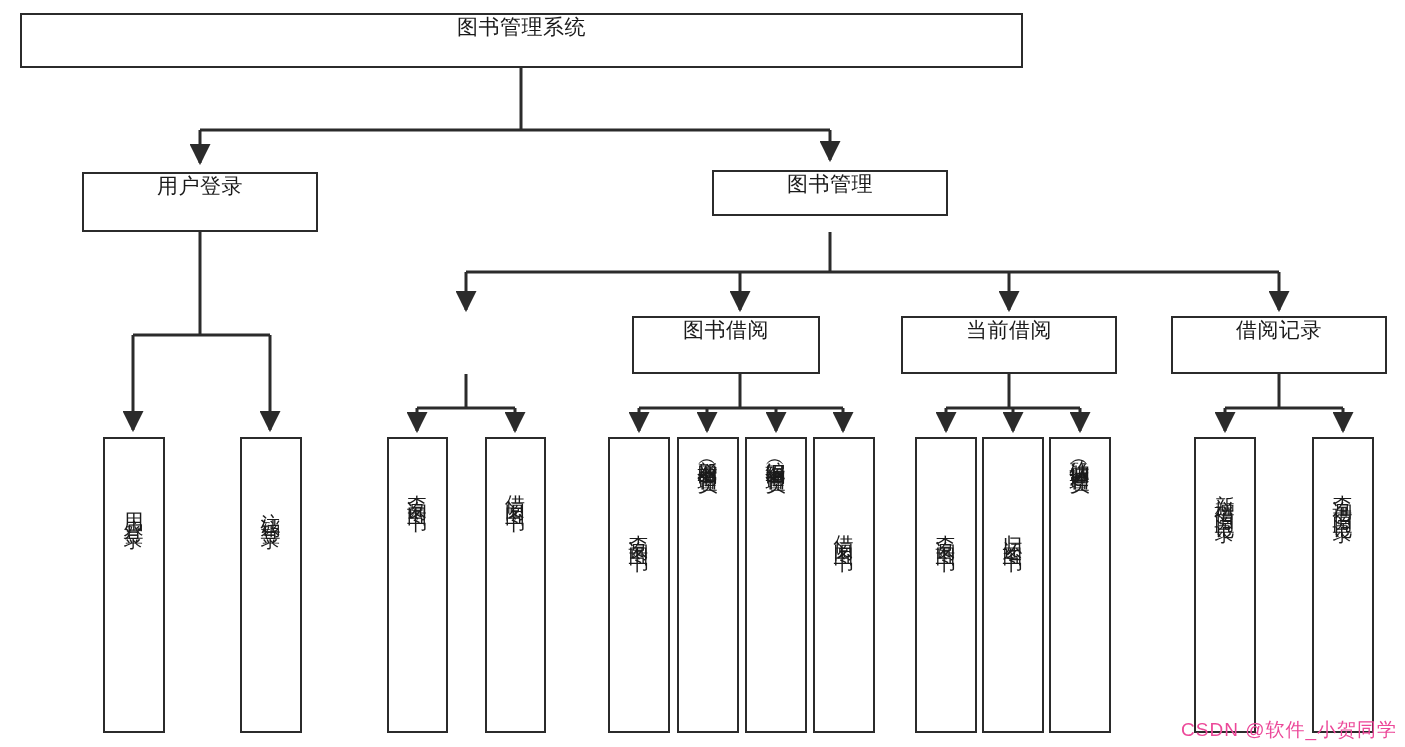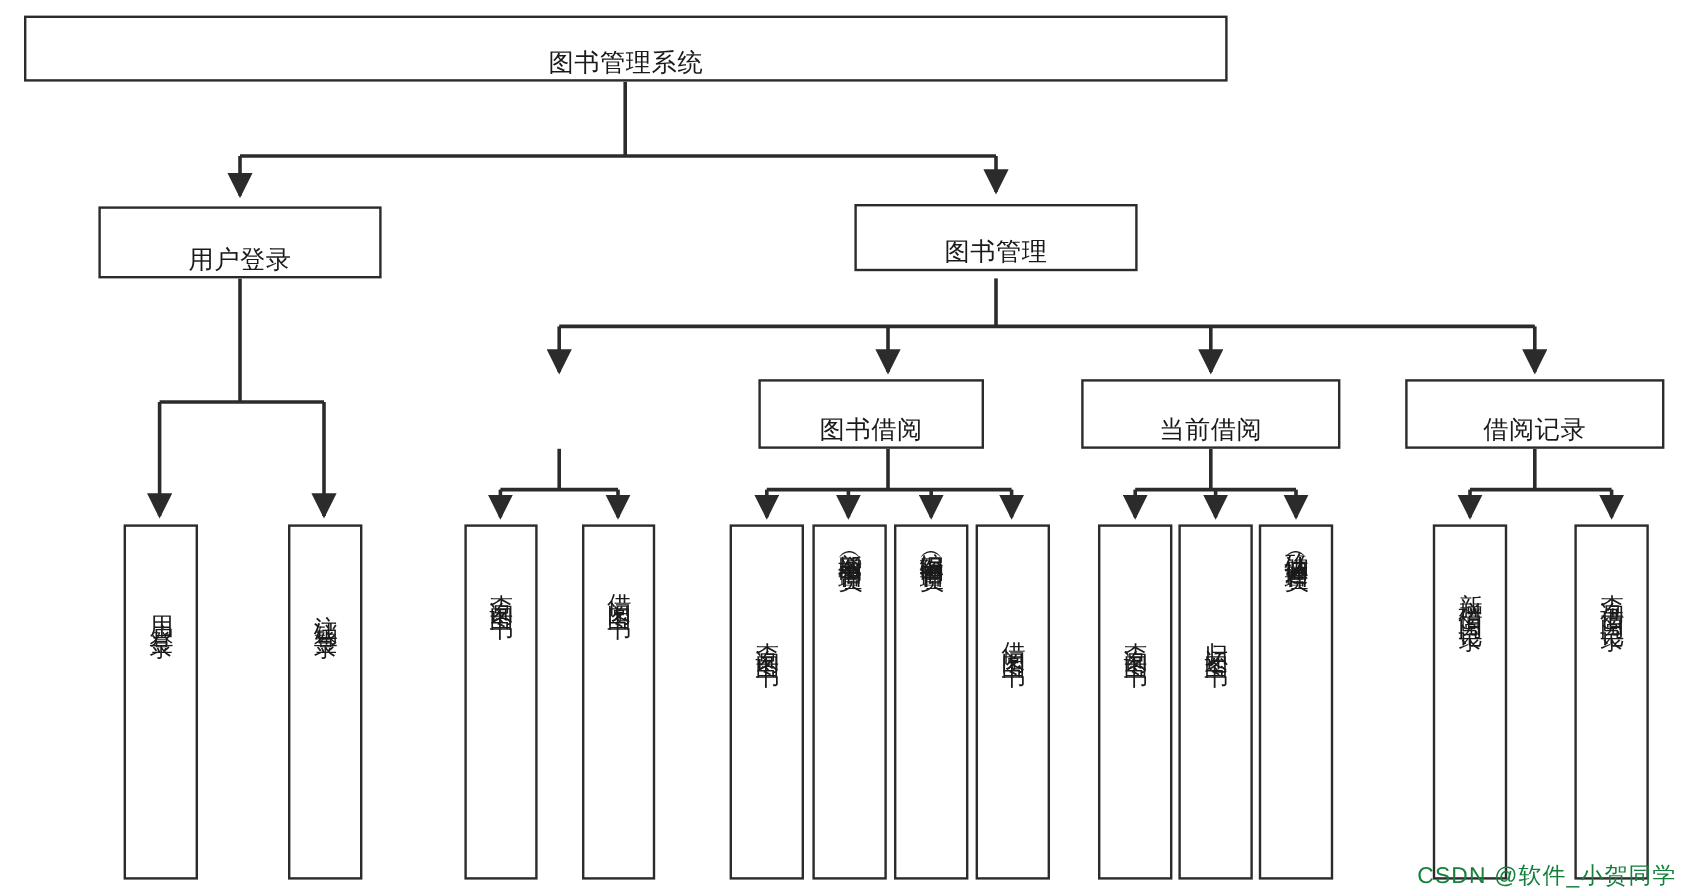--- a/index.html
+++ b/index.html
@@ -25,21 +25,21 @@
     width: 1405px;
     height: 747px;
     pointer-events: none;
   }
   .node {
     position: absolute;
     box-sizing: border-box;
     background: #ffffff;
     border: 2px solid #2b2b2b;
     display: flex;
-    align-items: flex-end;
+    align-items: flex-start;
     justify-content: center;
     color: #1a1a1a;
     z-index: 2;
   }
   .node-label {
     display: block;
     text-align: center;
     line-height: 1.18;
     white-space: nowrap;
   }
@@ -77,21 +77,21 @@
     padding-top: 34px;
   }
   .v-node.mid3 .node-label {
     padding-top: 74px;
   }
   .watermark {
     position: absolute;
     right: 8px;
     bottom: 4px;
     font-size: 19px;
-    color: #15803d;
+    color: #ec4899;
     letter-spacing: 1px;
     z-index: 5;
     white-space: nowrap;
   }
 </style>
 </head>
 <body>
 
 <div id="canvas">
 
@@ -145,21 +145,21 @@
     </g>
   </svg>
 
   <div class="node h-node root" style="left:20px; top:13px; width:1003px; height:55px;">
     <span class="node-label">图书管理系统</span>
   </div>
 
   <div class="node h-node" style="left:82px; top:172px; width:236px; height:60px;">
     <span class="node-label">用户登录</span>
   </div>
-  <div class="node h-node" style="left:712px; top:170px; width:236px; height:56px;">
+  <div class="node h-node" style="left:712px; top:170px; width:236px; height:46px;">
     <span class="node-label">图书管理</span>
   </div>
 
   <div class="node h-node" style="left:632px; top:316px; width:188px; height:58px;">
     <span class="node-label">图书借阅</span>
   </div>
   <div class="node h-node" style="left:1171px; top:316px; width:216px; height:58px;">
     <span class="node-label">借阅记录</span>
   </div>
   <div class="node h-node" style="left:901px; top:316px; width:216px; height:58px;">

